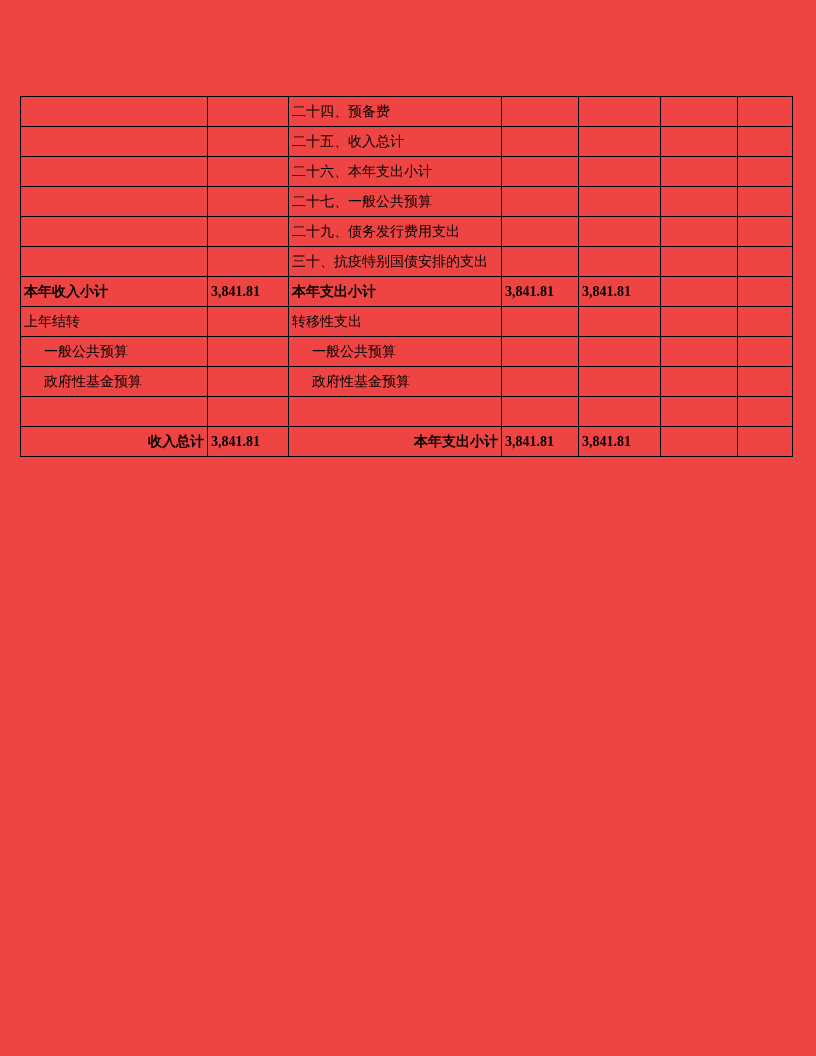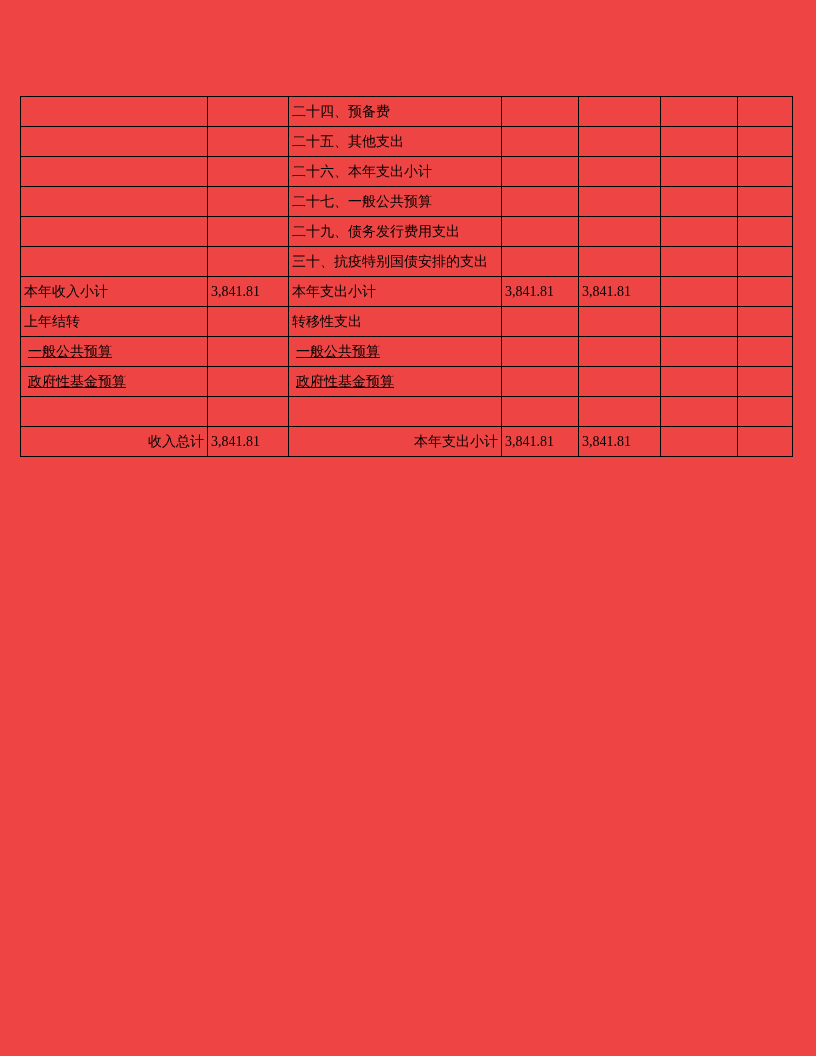--- a/index.html
+++ b/index.html
@@ -30,22 +30,22 @@
     line-height: 29px;
     padding: 0 3px;
     vertical-align: middle;
     white-space: nowrap;
     overflow: hidden;
     text-align: left;
     font-weight: normal;
   }
   table.budget td.al-right  { text-align: left; }
   table.budget td.al-center { text-align: right; }
-  table.budget td.bold      { font-weight: normal; }
-  table.budget td.indent    { padding-left: 7px; text-decoration: underline; }
+  table.budget td.bold      { font-weight: bold; }
+  table.budget td.indent    { padding-left: 23px; }
 </style>
 </head>
 <body>
 
 <div class="page">
   <table class="budget">
     <colgroup>
       <col style="width:187px">
       <col style="width:81px">
       <col style="width:213px">
@@ -60,21 +60,21 @@
           <td></td>
           <td>二十四、预备费</td>
           <td></td>
           <td></td>
           <td></td>
           <td></td>
         </tr>
         <tr>
           <td></td>
           <td></td>
-          <td>二十五、其他支出</td>
+          <td>二十五、收入总计</td>
           <td></td>
           <td></td>
           <td></td>
           <td></td>
         </tr>
         <tr>
           <td></td>
           <td></td>
           <td>二十六、本年支出小计</td>
           <td></td>

